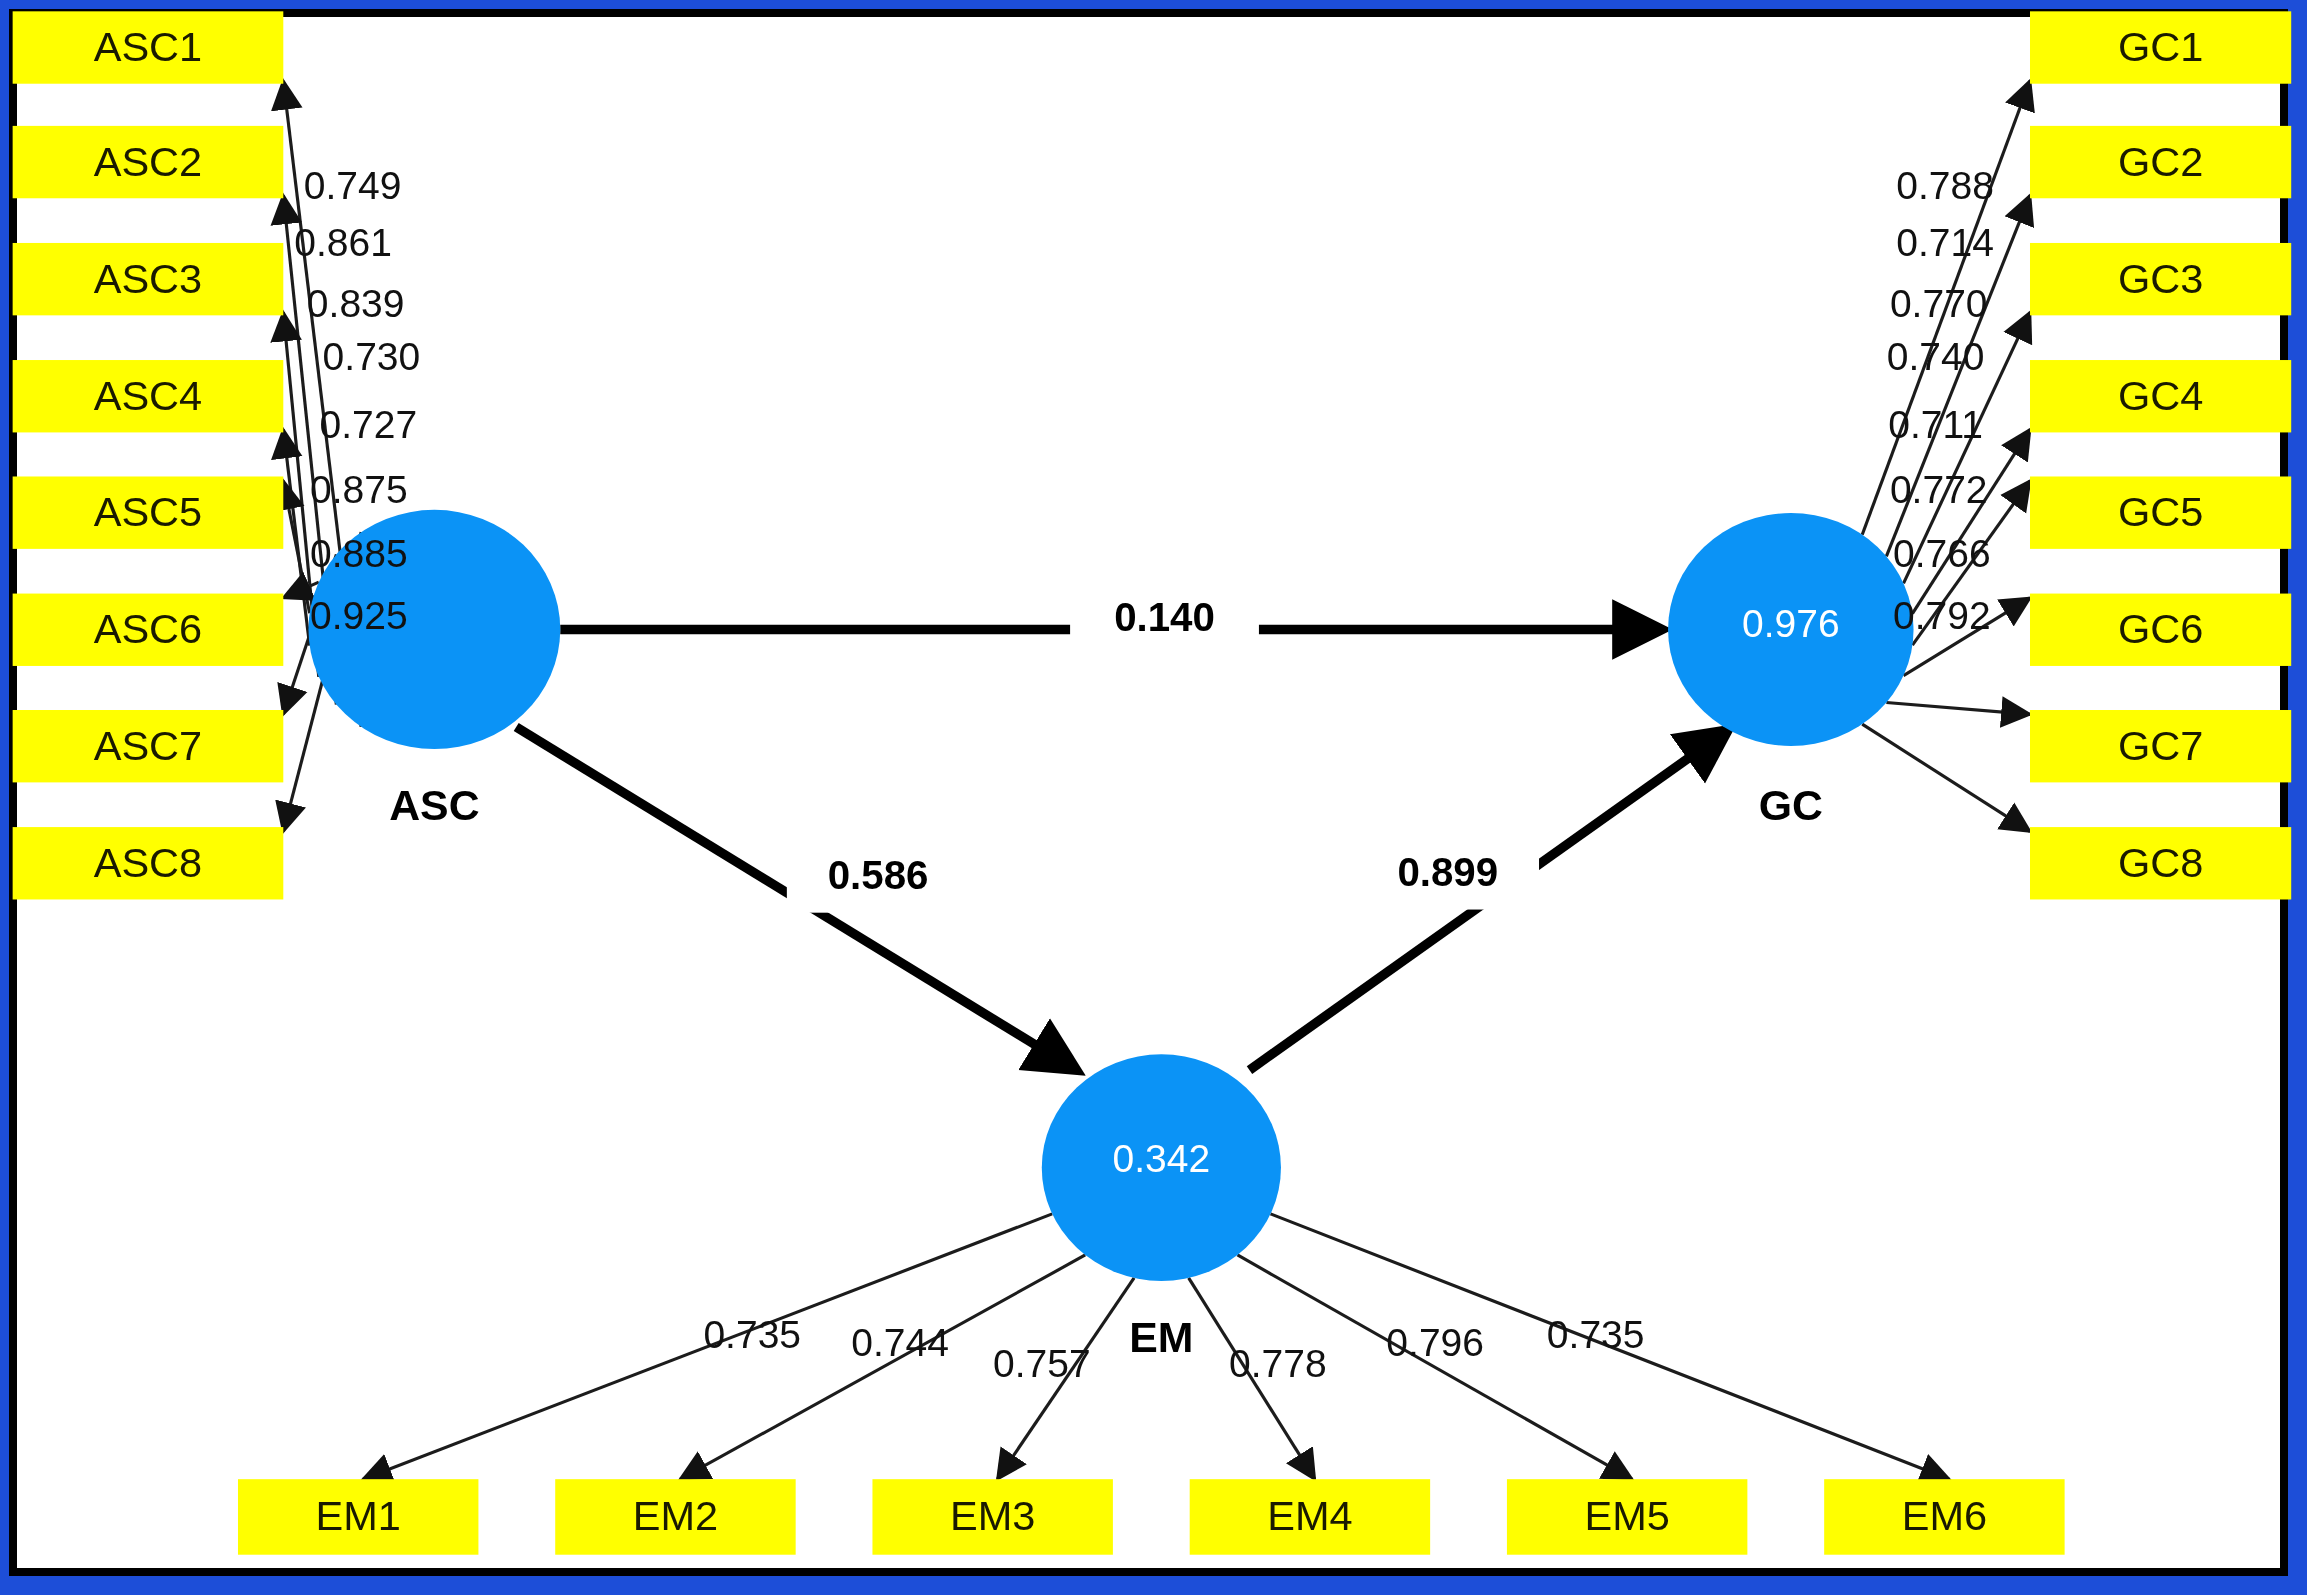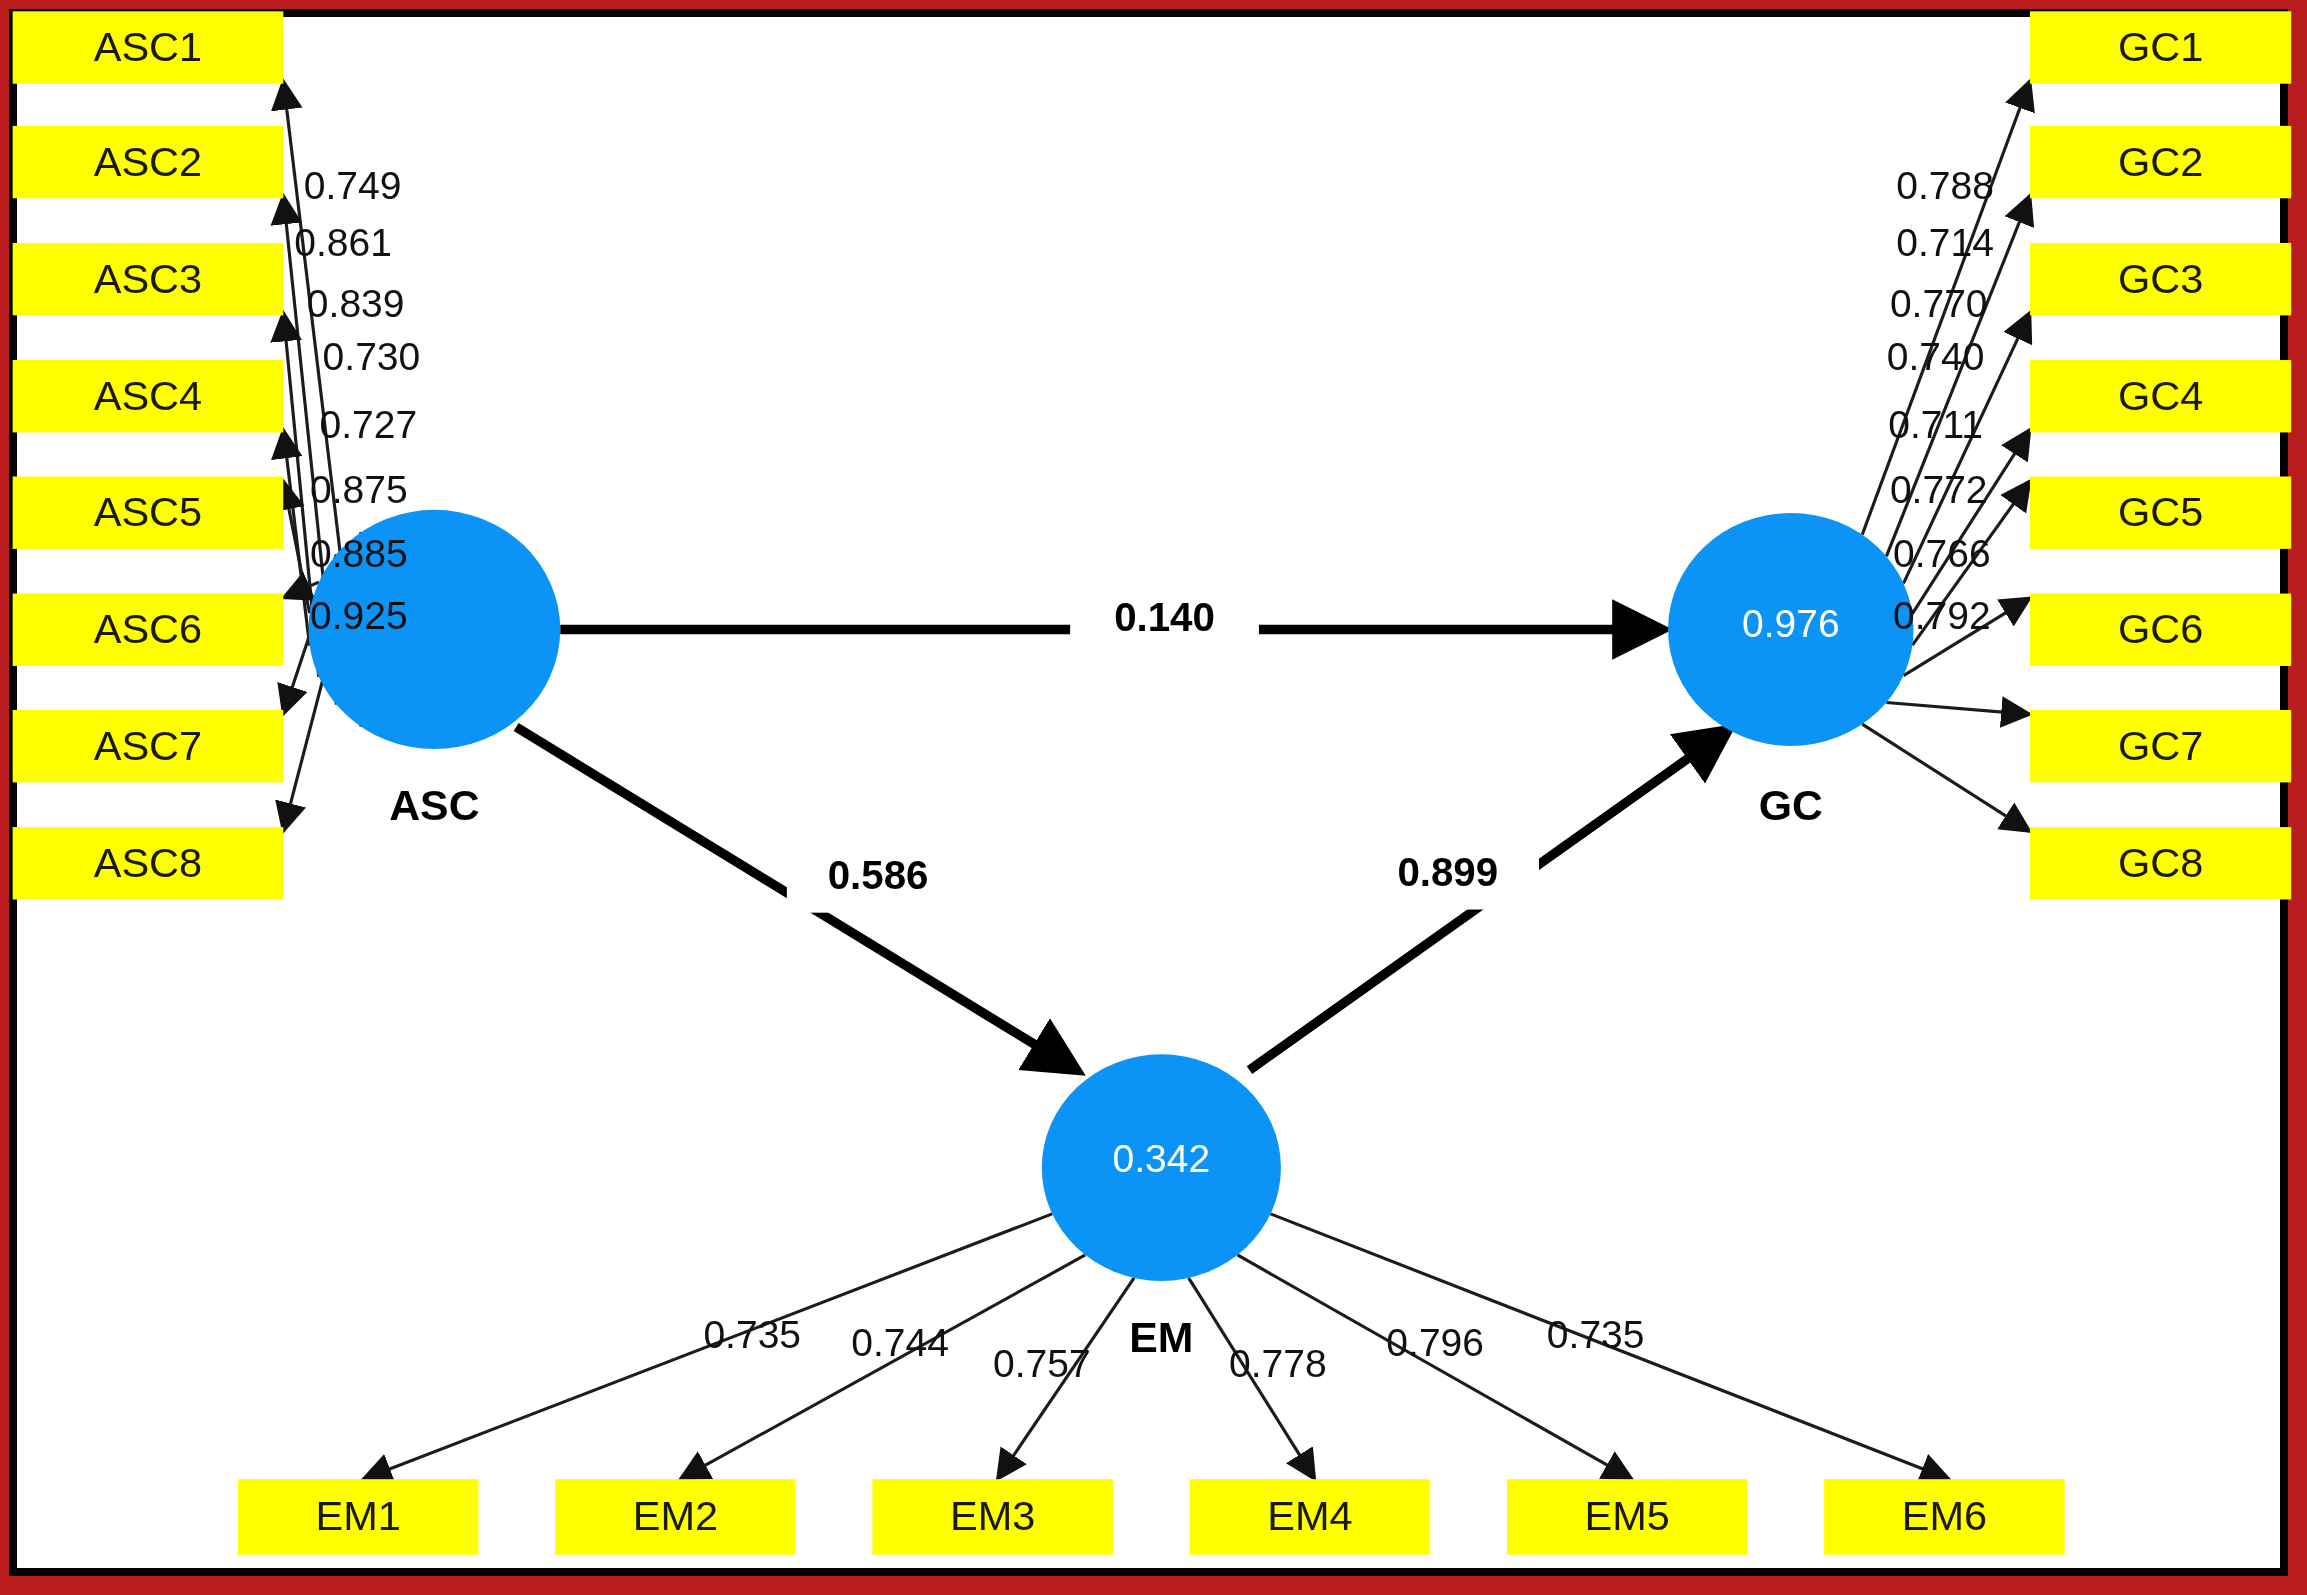--- a/index.html
+++ b/index.html
@@ -7,21 +7,21 @@
     padding: 0;
     background: #ffffff;
   }
   body {
     font-family: "Liberation Sans", sans-serif;
   }
   #canvas {
     position: relative;
     width: 2307px;
     height: 1595px;
-    background: #b91c1c;
+    background: #1d4ed8;
     overflow: hidden;
   }
   #frame {
     position: absolute;
     left: 8.8px;
     top: 8.8px;
     width: 2279px;
     height: 1567px;
     border: 8.8px solid #000000;
     box-sizing: border-box;

